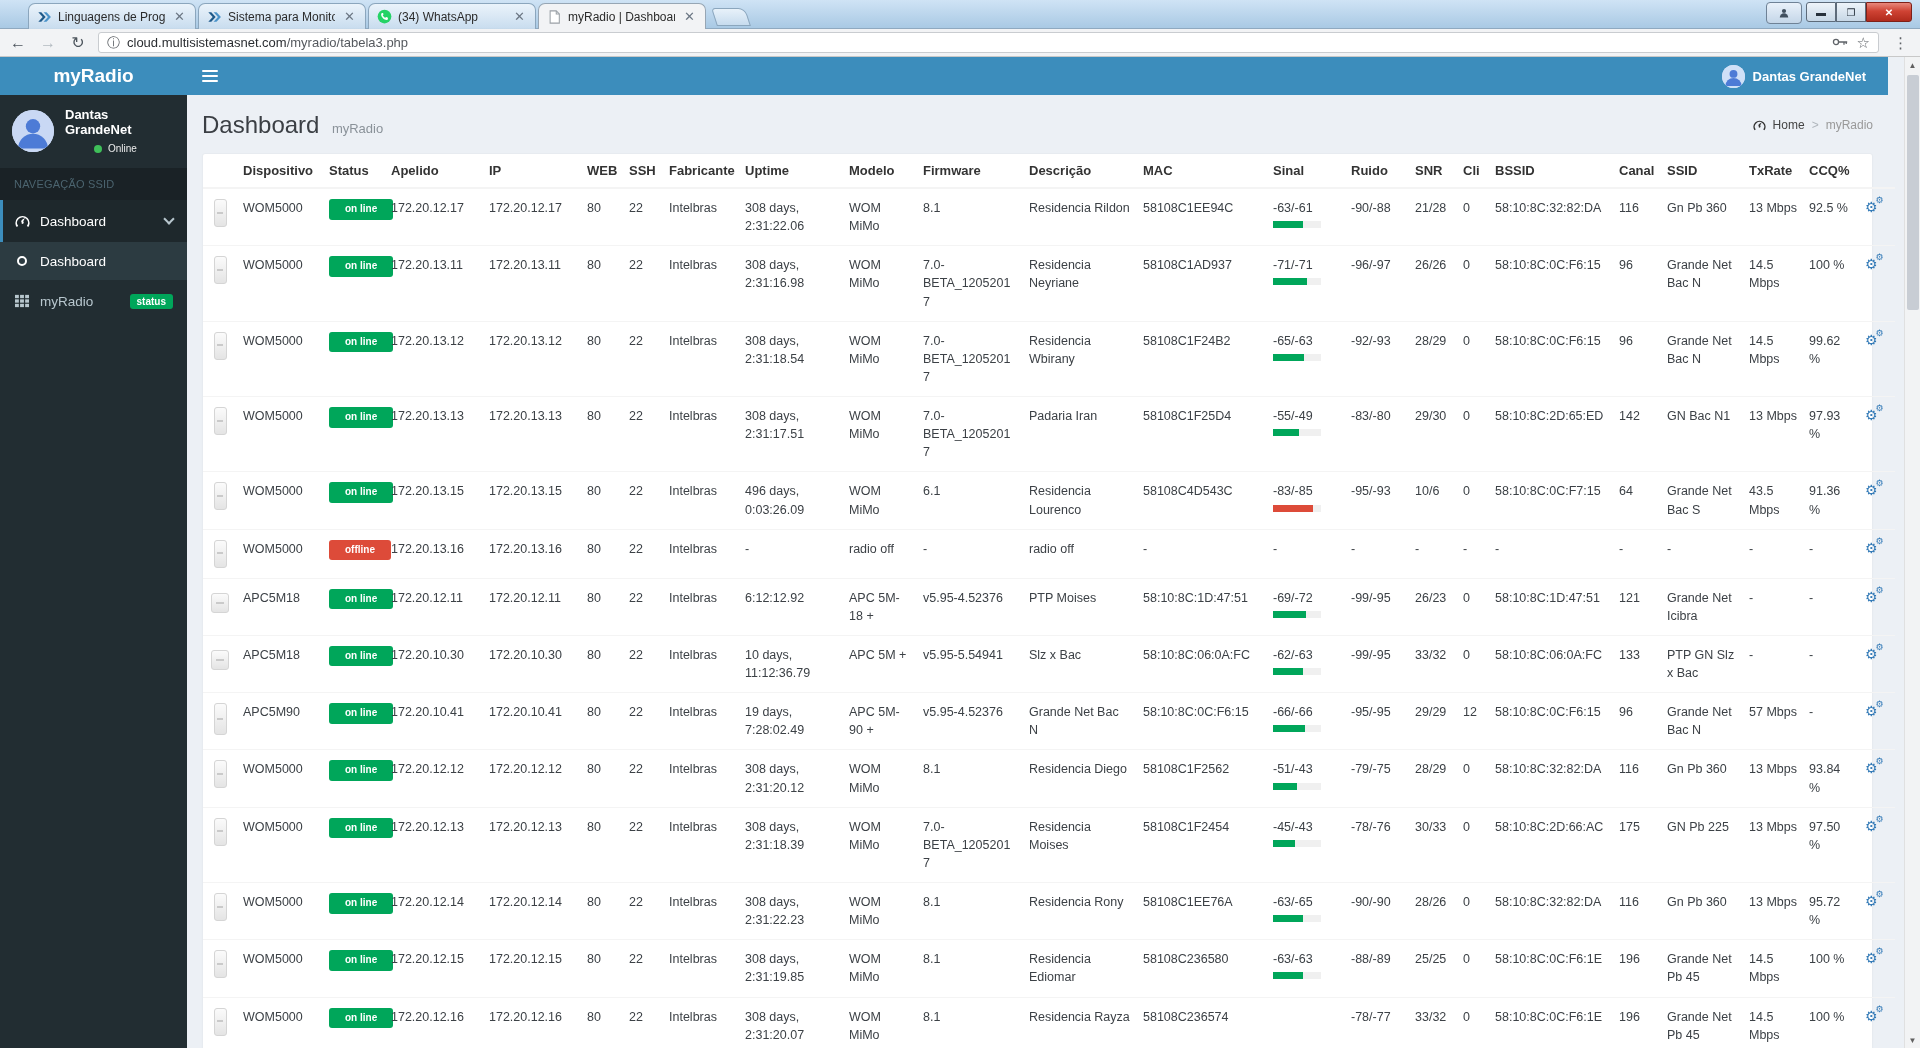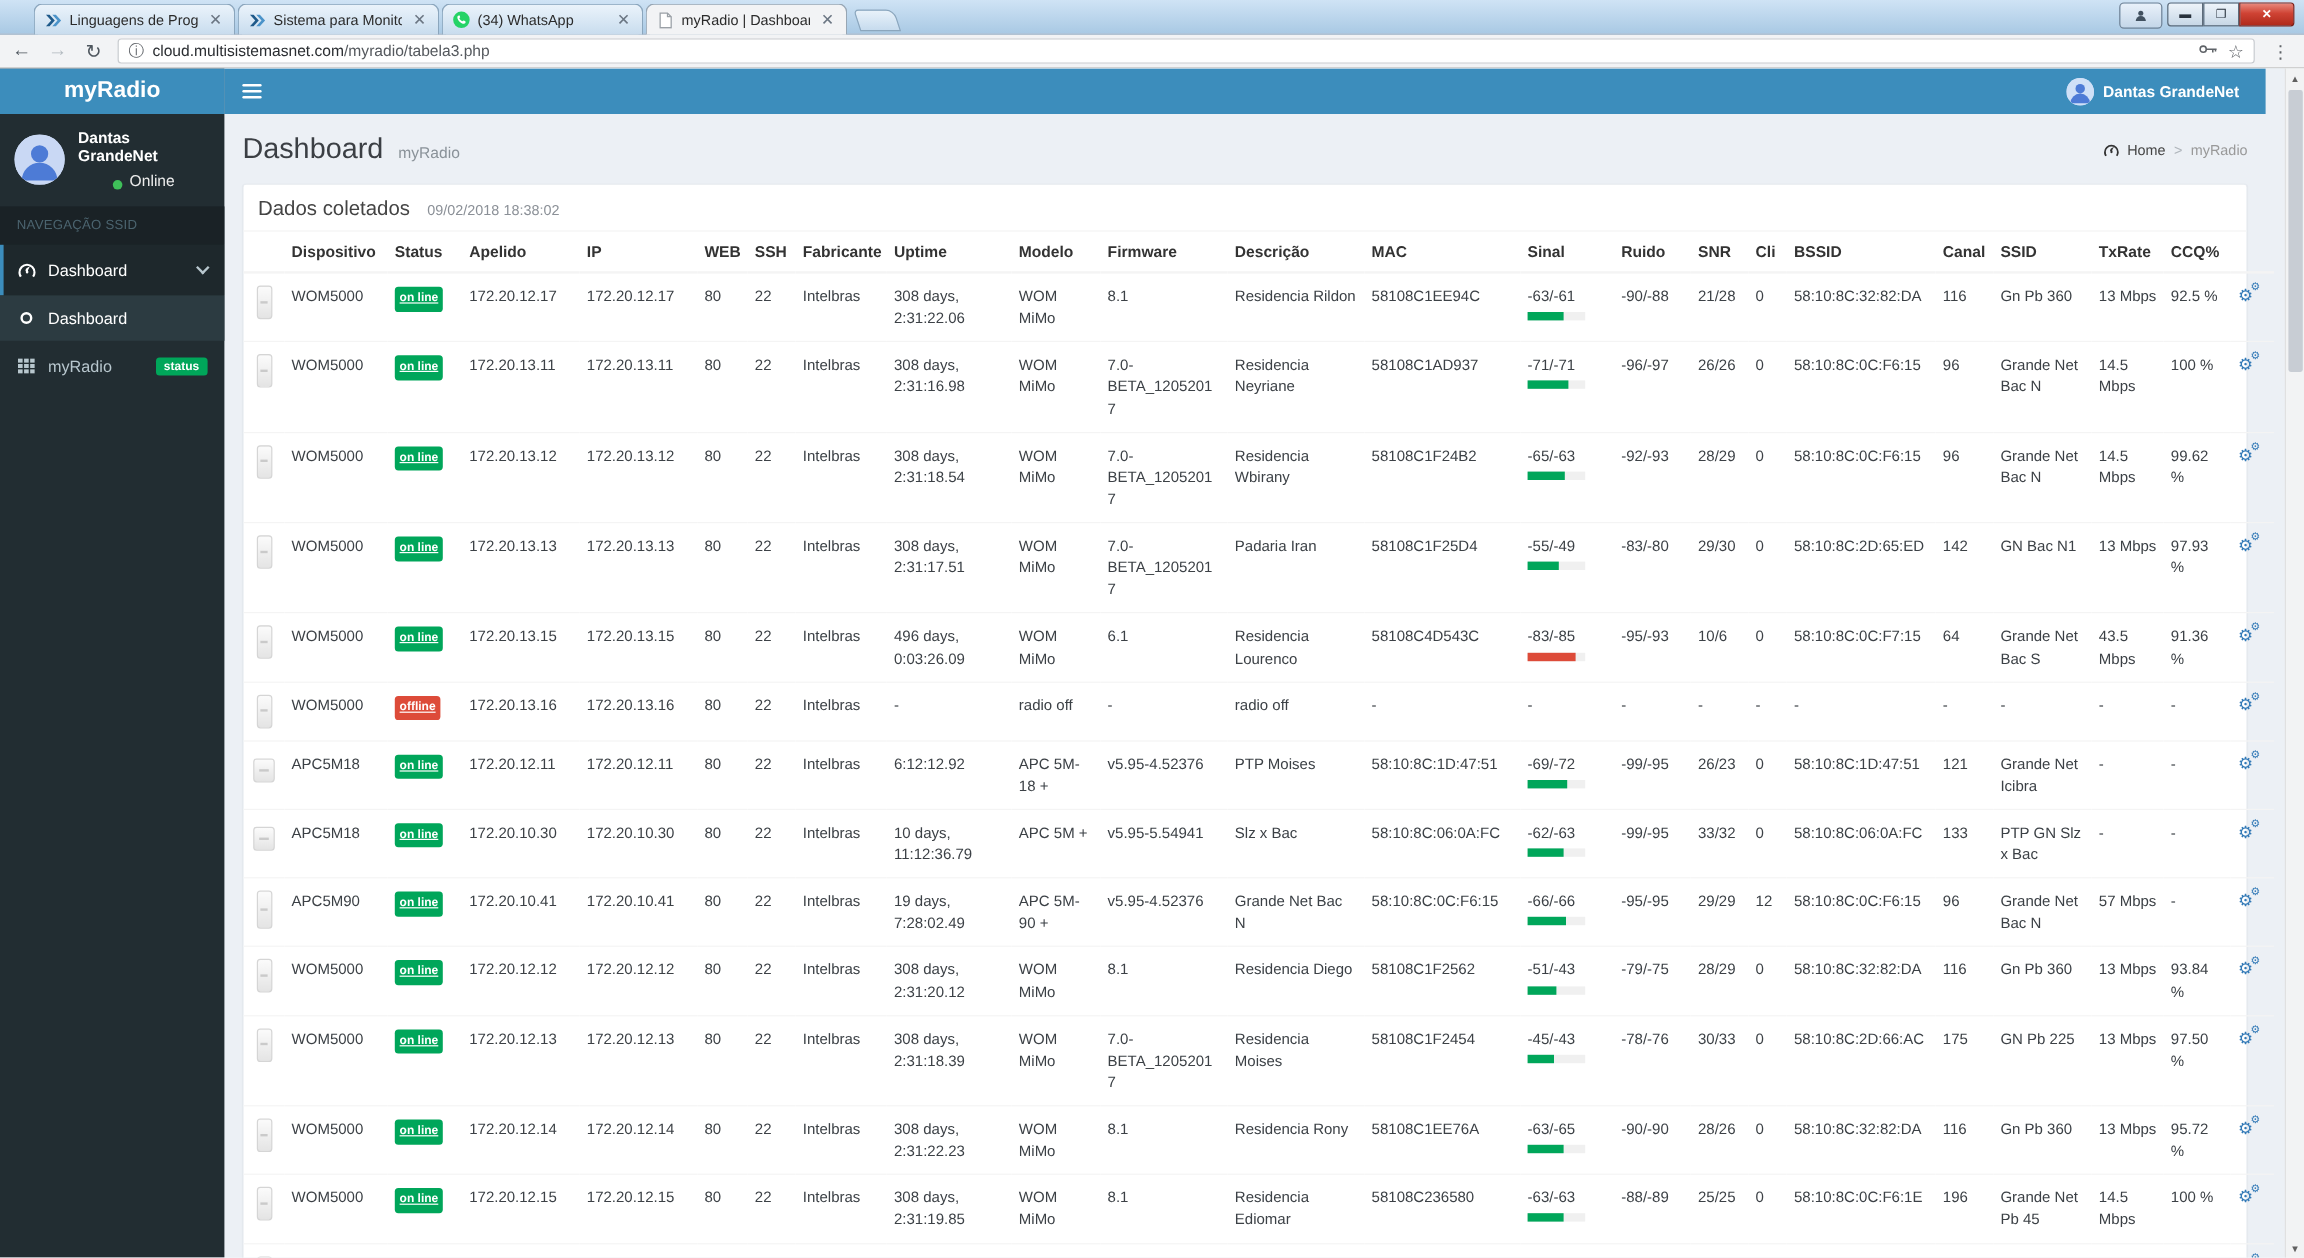--- a/index.html
+++ b/index.html
@@ -49,21 +49,21 @@
   .vscroll .arr.down { position:absolute; bottom:0; left:0; right:0; }
   .vscroll .thumbbar { position:absolute; top:18px; left:2px; width:12px; height:235px; background:#c8cdd4; border-radius:2px; }
 
   
   .sidebar { position:absolute; left:0; top:0; width:187px; height:100%; background:#222d32; }
   .brand { height:38px; background:#3c8dbc; color:#fff; font-size:19px; font-weight:bold;
     display:flex; align-items:center; justify-content:center; }
   .user-panel { display:flex; gap:11px; padding:12px 12px 14px 12px; align-items:center; }
   .avatar { width:42px; height:42px; border-radius:50%; overflow:hidden; background:#c9d8f4; flex:0 0 42px; }
   .user-meta .uname { color:#fff; font-size:13px; font-weight:bold; margin-bottom:6px; }
-  .ustatus { display:flex; align-items:flex-end; gap:6px; color:#ececec; font-size:13px;padding-left:29px; }
+  .ustatus { display:flex; align-items:center; gap:6px; color:#ececec; font-size:10px;padding-left:29px; }
   .dot { width:8px; height:8px; border-radius:50%; background:#3fbf59; }
   .side-label { background:#1a2226; color:#4b646f; font-size:11px; padding:10px 14px; letter-spacing:.2px; }
   .menu-item { position:relative; display:flex; align-items:center; gap:10px; height:42px; padding:0 14px;
     color:#b8c7ce; font-size:13.5px; cursor:pointer; }
   .menu-item.active-parent { background:#1e282c; color:#fff; border-left:3px solid #3c8dbc; padding-left:11px; }
   .menu-item .mi-label { flex:1; }
   .chev { width:8px; height:8px; border-right:2px solid #b8c7ce; border-bottom:2px solid #b8c7ce; transform:rotate(45deg); margin-top:-4px; }
   .submenu { background:#2c3b41; }
   .submenu .menu-item { color:#fff; height:38px; }
   .circle-o { width:10px; height:10px; border:2px solid #fff; border-radius:50%; }
@@ -89,21 +89,21 @@
   .box { background:#fff; margin:4px 15px 0 15px; border:1px solid #e7ebf0; border-radius:3px;
     box-shadow:0 1px 1px rgba(0,0,0,.05); }
   .box-header { padding:10px 12px 8px 12px; border-bottom:1px solid #f4f4f4; }
   .box-title { font-size:17px; color:#444; display:inline; }
   .box-ts { font-size:12px; color:#8b9097; margin-left:10px; }
 
   table { width:100%; border-collapse:collapse; table-layout:fixed; }
   th { text-align:left; font-size:13px; color:#333; padding:9px 6px; border-bottom:2px solid #f4f4f4; }
   td { font-size:12.5px; color:#3c4146; padding:10px 6px; border-bottom:1px solid #f4f4f4; vertical-align:top; line-height:1.45; word-wrap:break-word; }
   tbody tr:last-child td { border-bottom:1px solid #f4f4f4; }
-  .badge { display:inline-block; color:#fff; font-size:10px; font-weight:bold; padding:3px 4px; border-radius:3px; white-space:nowrap;text-decoration:underline; }
+  .badge { display:inline-block; color:#fff; font-size:10px; font-weight:bold; padding:3px 16px; border-radius:3px; white-space:nowrap; }
   .sigbar { width:48px; height:7px; background:#f0f0f0; margin-top:4px; }
   .sigbar i { display:block; height:100%; }
   .thumb { margin:0 auto; background:linear-gradient(#fbfbfb,#e4e4e4); border:1px solid #d5d5d5; border-radius:3px; position:relative; }
   .thumb:after { content:""; position:absolute; left:25%; right:25%; top:45%; height:2px; background:#cacaca; }
   .thumb-wom  { width:13px; height:28px; }
   .thumb-apc  { width:18px; height:20px; margin-top:4px; }
   .thumb-apc-tall { width:13px; height:32px; }
   .gear-btn { border:none; background:none; color:#337ab7; cursor:pointer; position:relative; font-size:14px; line-height:1; padding:0; }
   .gear-btn .g2 { position:absolute; font-size:9px; right:-6px; top:-4px; }
   .dash-ic { display:inline-flex; }
@@ -283,24 +283,20 @@
                 <path fill="#333" d="M8.8 11.3a1.7 1.7 0 0 0 2.4-2.4c-.6-.6 2.2-5.2 2.2-5.2s-5.2 2.8-4.6 3.4a1.7 1.7 0 0 0 0 2.4z"></path>
               </svg>
           </span>
           <span>Home</span>
           <span class="sep">&gt;</span>
           <span class="current">myRadio</span>
         </div>
       </div>
 
       <div class="box">
-        <div class="box-header">
-          <span class="box-title">Dados coletados</span>
-          <span class="box-ts">09/02/2018 18:38:02</span>
-        </div>
         <table>
           <colgroup>
             <col style="width:34px">
               <col style="width:86px">
               <col style="width:62px">
               <col style="width:98px">
             <col style="width:98px">
               <col style="width:42px">
               <col style="width:40px">
               <col style="width:76px">

